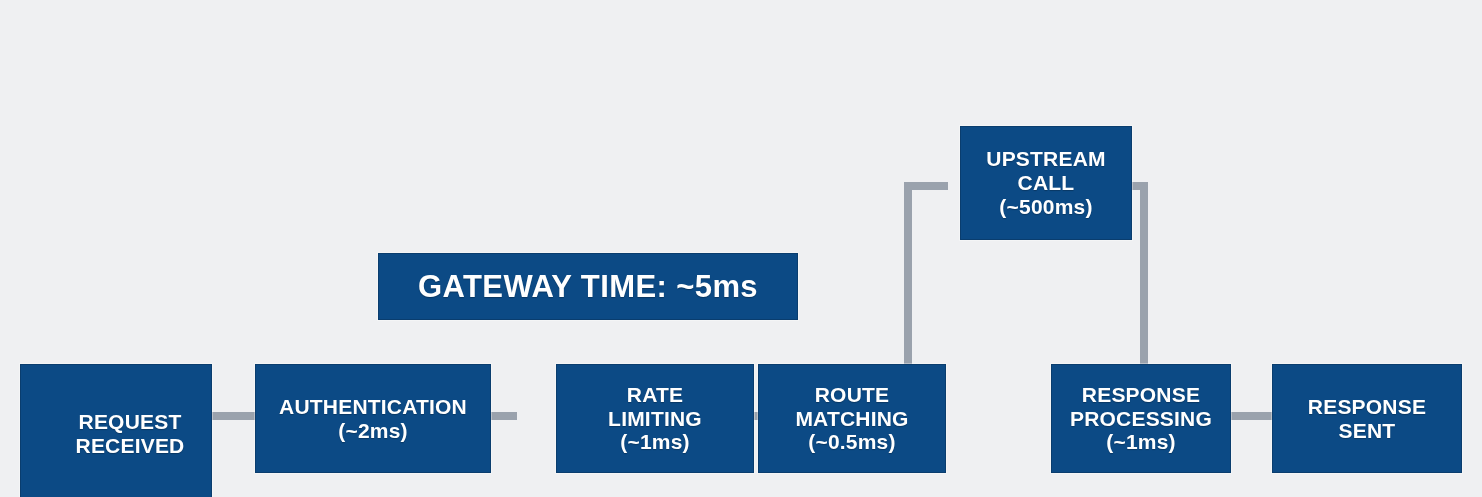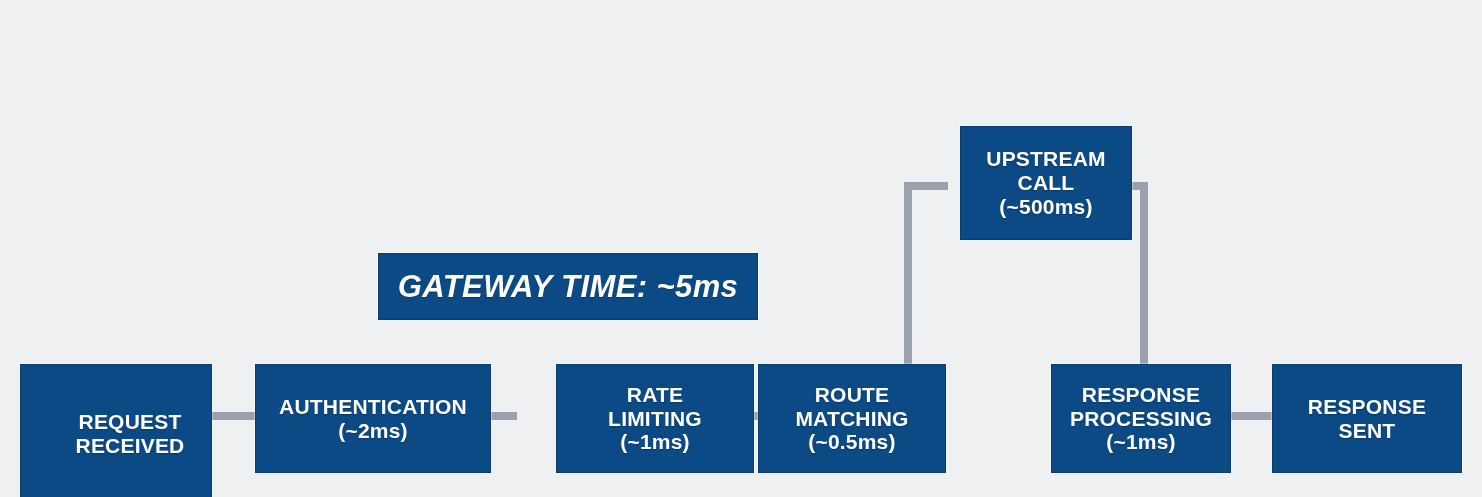--- a/index.html
+++ b/index.html
@@ -94,21 +94,21 @@
 
   <div class="conn conn-h" style="left:904px; top:182px; width:44px;"></div>
 
   <div class="conn conn-v" style="left:904px; top:182px; height:183px;"></div>
 
   <div class="conn conn-h" style="left:1103px; top:182px; width:45px;"></div>
 
   <div class="conn conn-v" style="left:1140px; top:182px; height:183px;"></div>
 
 
-  <div class="banner" style="left:378px; top:253px; width:380px; height:67px;font-style:italic;">
+  <div class="banner" style="left:378px; top:253px; width:420px; height:67px;">
     <span class="banner-label">GATEWAY TIME: ~5ms</span>
   </div>
 
   <div class="node upstream" style="left:939px; top:126px; width:172px; height:114px;margin-left:21px;">
     <span class="node-label">UPSTREAM
 CALL
 (~500ms)</span>
   </div>
 
   <div class="node stage" style="left:20px; top:364px; width:192px; height:139px;padding-left:28px;">

